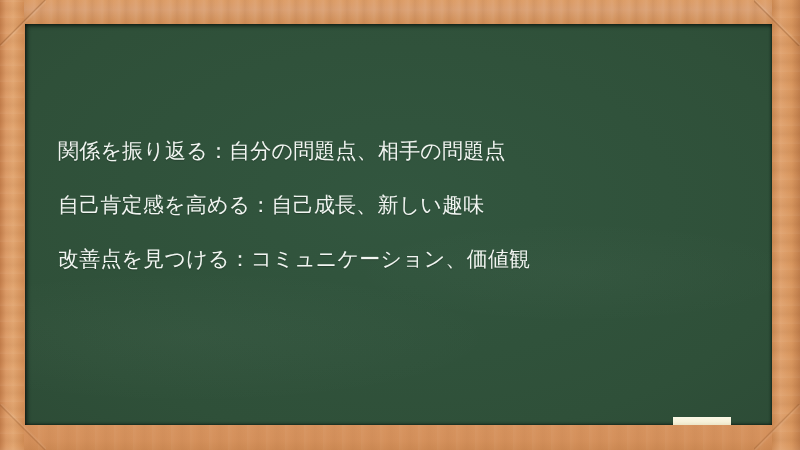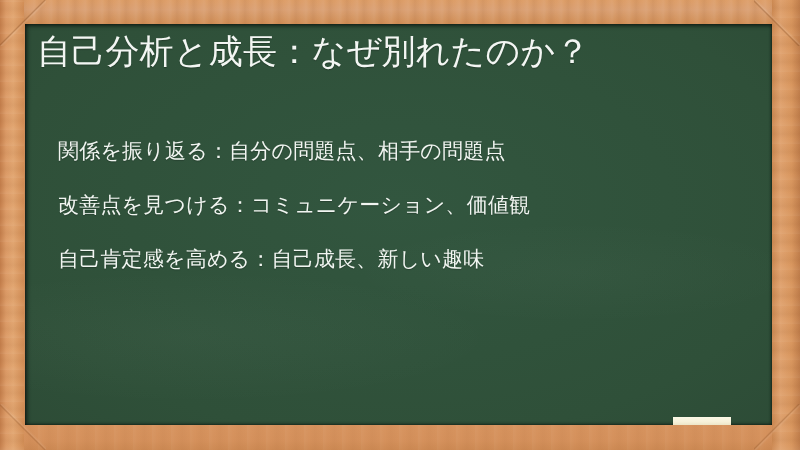--- a/index.html
+++ b/index.html
@@ -184,26 +184,25 @@
     <div class="stile-right"></div>
     <div class="miter miter-tl"></div>
     <div class="miter miter-tr"></div>
     <div class="miter miter-bl"></div>
     <div class="miter miter-br"></div>
   </div>
 
   <div class="board">
     <div class="board-inner">
 
-      <div class="slide-title">自己分析と成長：なぜ別れたのか？</div>
 
       <ul class="bullet-list">
         <li class="bullet-item">関係を振り返る：自分の問題点、相手の問題点</li>
+        <li class="bullet-item">自己肯定感を高める：自己成長、新しい趣味</li>
         <li class="bullet-item">改善点を見つける：コミュニケーション、価値観</li>
-        <li class="bullet-item">自己肯定感を高める：自己成長、新しい趣味</li>
       </ul>
 
       <div class="chalk-stick"></div>
 
     </div>
   </div>
 
 </div>
 
 </body></html>

